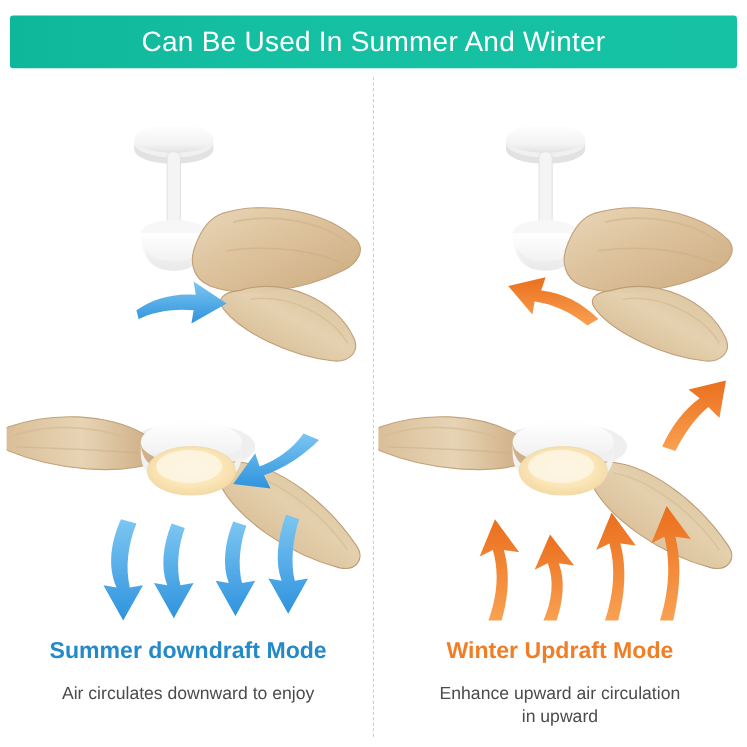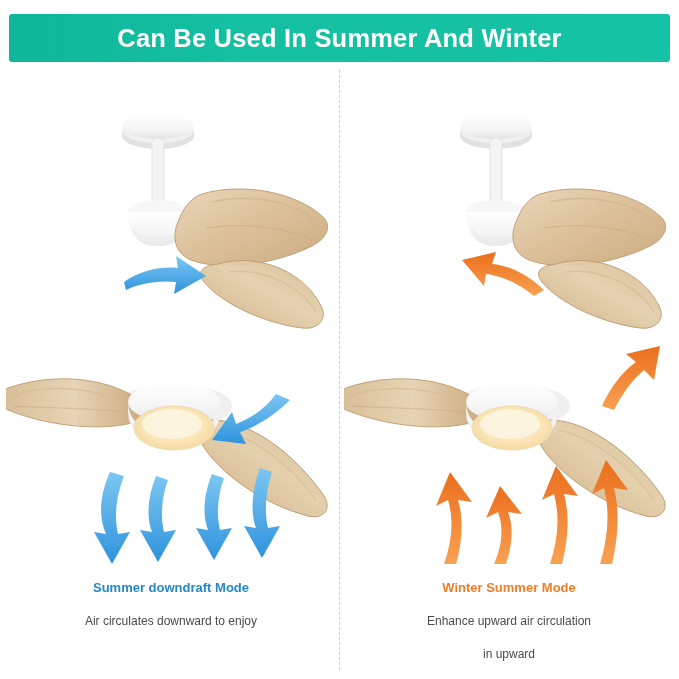--- a/index.html
+++ b/index.html
@@ -30,21 +30,21 @@
     height: 48px;
     background: linear-gradient(90deg, #0fb79a 0%, #15bfa2 35%, #16c2a4 100%);
     border-radius: 3px;
     display: flex;
     align-items: center;
     justify-content: center;
   }
   .header-title {
     color: #ffffff;
     font-size: 25.5px;
-    font-weight: bold;
+    font-weight: normal;
     letter-spacing: 0.2px;
     white-space: nowrap;
   }
 
   
   .center-divider {
     position: absolute;
     left: 339px;
     top: 70px;
     width: 0px;
@@ -73,32 +73,32 @@
   
   .caption-block {
     position: absolute;
     width: 330px;
     text-align: center;
   }
   .caption-left { left: 6px; top: 580px; }
   .caption-right { left: 344px; top: 580px; }
 
   .caption-title {
-    font-size: 13px;
+    font-size: 21px;
     font-weight: bold;
     margin-bottom: 16px;
   }
   .caption-title.summer { color: #2389c9; }
   .caption-title.winter { color: #f07e27; }
   .caption-line {
-    font-size: 12px;
+    font-size: 16px;
     line-height: 21px;
     color: #4b4b4b;
   }
-  .caption-line.winter { color: #4b4b4b; margin-top: 12px; }
+  .caption-line.winter { color: #4b4b4b; }
 </style>
 </head>
 <body>
 
 <div id="page">
 
   <div class="header-banner">
     <div class="header-title">Can Be Used In Summer And Winter</div>
   </div>
 
@@ -272,18 +272,18 @@
       </g>
     </svg>
   </div>
 
   <div class="caption-block caption-left">
     <div class="caption-title summer">Summer downdraft Mode</div>
     <div class="caption-line">Air circulates downward to enjoy</div>
   </div>
 
   <div class="caption-block caption-right">
-    <div class="caption-title winter">Winter Summer Mode</div>
+    <div class="caption-title winter">Winter Updraft Mode</div>
     <div class="caption-line winter">Enhance upward air circulation</div>
     <div class="caption-line winter">in upward</div>
   </div>
 
 </div>
 
 </body></html>

